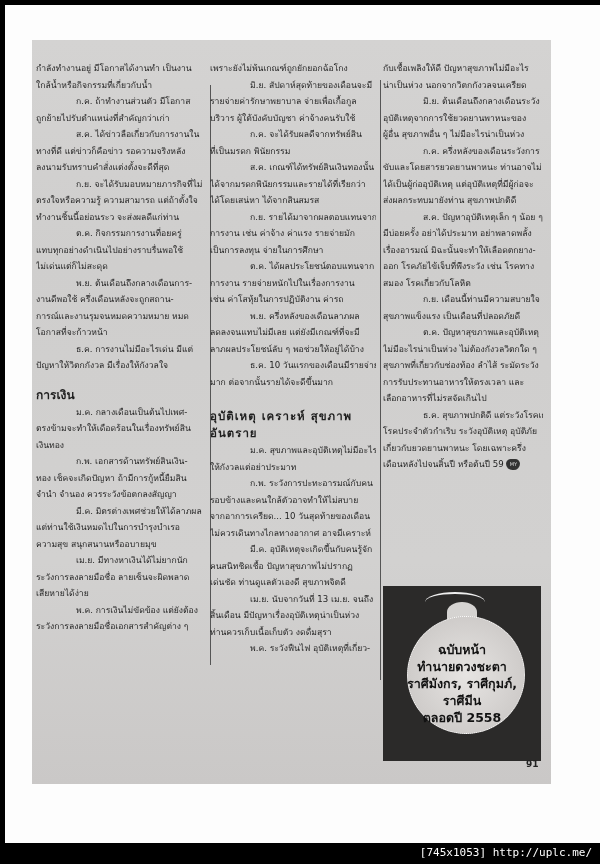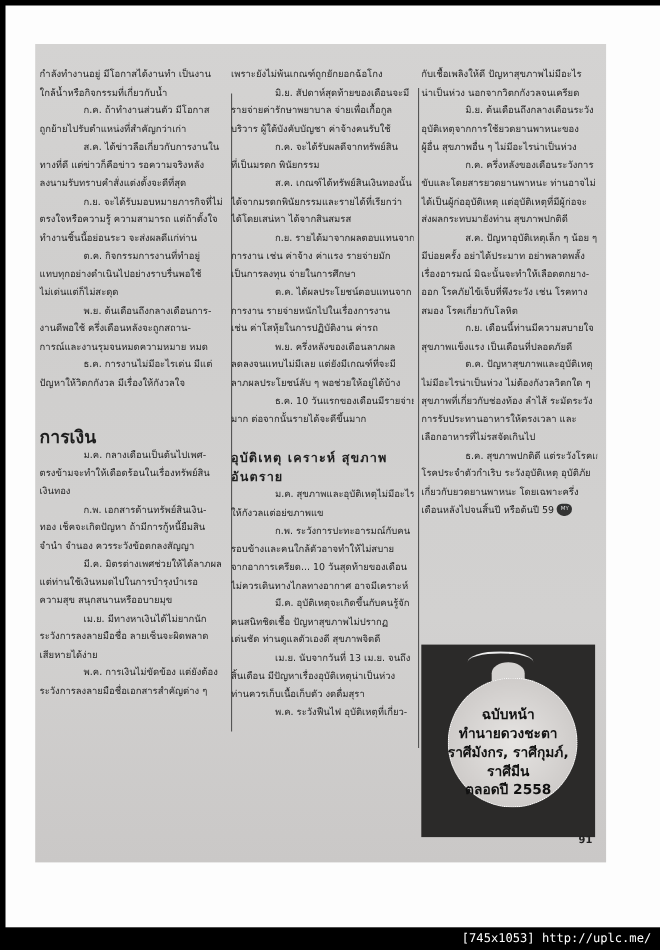--- a/index.html
+++ b/index.html
@@ -18,21 +18,21 @@
     position:absolute; top:0; font-size:8.6px; line-height:16.5px; color:#1e1e1e;
   }
   .col1 { left:4px; width:176px; top:20px; }
   .col2 { left:178px; width:166px; top:20px; }
   .col3 { left:351px; width:160px; top:20px; }
   .rule { position:absolute; width:1px; background:#555; }
   .rule1 { left:178px; top:45px; height:580px; }
   .rule2 { left:348px; top:40px; height:600px; }
   .p { margin:0; white-space:nowrap; overflow:hidden; }
   .ind { padding-left:40px; }
-  .h { font-weight:bold; font-size:16px; margin-top:32px; line-height:17px; }
+  .h { font-weight:bold; font-size:12px; margin-top:13px; line-height:17px; }
   .h2 { font-weight:bold; font-size:11.5px; line-height:17px; letter-spacing:1px; }
   .spacer { height:18px; }
   .promo {
     position:absolute; left:351px; top:546px; width:158px; height:175px;
     background:#2b2a29;
   }
   .ornament {
     position:absolute; left:24px; top:30px; width:116px; height:116px; border-radius:50%;
     background:radial-gradient(circle at 50% 50%, #e6e4e2 0%, #cfccca 70%, #a9a6a4 100%);
     border:1px dotted #fff;
@@ -80,27 +80,28 @@
       <p class="p">ถูกย้ายไปรับตำแหน่งที่สำคัญกว่าเก่า</p>
 
       <p class="p ind"><span>ส.ค.</span> <span>ได้ข่าวลือเกี่ยวกับการงานใน</span></p>
       <p class="p">ทางที่ดี แต่ข่าวก็คือข่าว รอความจริงหลัง</p>
       <p class="p">ลงนามรับทราบคำสั่งแต่งตั้งจะดีที่สุด</p>
 
       <p class="p ind"><span>ก.ย.</span> <span>จะได้รับมอบหมายภารกิจที่ไม่</span></p>
       <p class="p">ตรงใจหรือความรู้ ความสามารถ แต่ถ้าตั้งใจ</p>
       <p class="p">ทำงานชิ้นนี้อย่อนระว จะส่งผลดีแก่ท่าน</p>
 
-      <p class="p ind"><span>ต.ค.</span> <span>กิจกรรมการงานที่ทำอยู่</span></p>
+      <p class="p ind"><span>ต.ค.</span> <span>กิจกรรมการงานที่อยครู่</span></p>
       <p class="p">แทบทุกอย่างดำเนินไปอย่างราบรื่นพอใช้</p>
       <p class="p">ไม่เด่นแต่ก็ไม่สะดุด</p>
 
       <p class="p ind"><span>พ.ย.</span> <span>ต้นเดือนถึงกลางเดือนการ-</span></p>
       <p class="p">งานดีพอใช้ ครึ่งเดือนหลังจะถูกสถาน-</p>
       <p class="p">การณ์และงานรุมจนหมดความหมาย หมด</p>
+      <p class="p">โอกาสที่จะก้าวหน้า</p>
 
       <p class="p ind"><span>ธ.ค.</span> <span>การงานไม่มีอะไรเด่น มีแต่</span></p>
       <p class="p">ปัญหาให้วิตกกังวล มีเรื่องให้กังวลใจ</p>
 
       <p class="p h">การเงิน</p>
 
       <p class="p ind"><span>ม.ค.</span> <span>กลางเดือนเป็นต้นไปเพศ-</span></p>
       <p class="p">ตรงข้ามจะทำให้เดือดร้อนในเรื่องทรัพย์สิน</p>
       <p class="p">เงินทอง</p>
 
@@ -147,21 +148,21 @@
       <p class="p">ลาภผลประโยชน์ลับ ๆ พอช่วยให้อยู่ได้บ้าง</p>
 
       <p class="p ind"><span>ธ.ค.</span> <span>10 วันแรกของเดือนมีรายจ่าย</span></p>
       <p class="p">มาก ต่อจากนั้นรายได้จะดีขึ้นมาก</p>
 
       <div class="spacer"></div>
       <p class="p h2">อุบัติเหตุ เคราะห์ สุขภาพ</p>
       <p class="p h2">อันตราย</p>
 
       <p class="p ind"><span>ม.ค.</span> <span>สุขภาพและอุบัติเหตุไม่มีอะไร</span></p>
-      <p class="p">ให้กังวลแต่อย่ขภาพแข</p>
+      <p class="p">ให้กังวลแต่อย่าประมาท</p>
 
       <p class="p ind"><span>ก.พ.</span> <span>ระวังการปะทะอารมณ์กับคน</span></p>
       <p class="p">รอบข้างและคนใกล้ตัวอาจทำให้ไม่สบาย</p>
       <p class="p">จากอาการเครียด... 10 วันสุดท้ายของเดือน</p>
       <p class="p">ไม่ควรเดินทางไกลทางอากาศ อาจมีเคราะห์</p>
 
       <p class="p ind"><span>มี.ค.</span> <span>อุบัติเหตุจะเกิดขึ้นกับคนรู้จัก</span></p>
       <p class="p">คนสนิทชิดเชื้อ ปัญหาสุขภาพไม่ปรากฏ</p>
       <p class="p">เด่นชัด ท่านดูแลตัวเองดี สุขภาพจิตดี</p>
 

